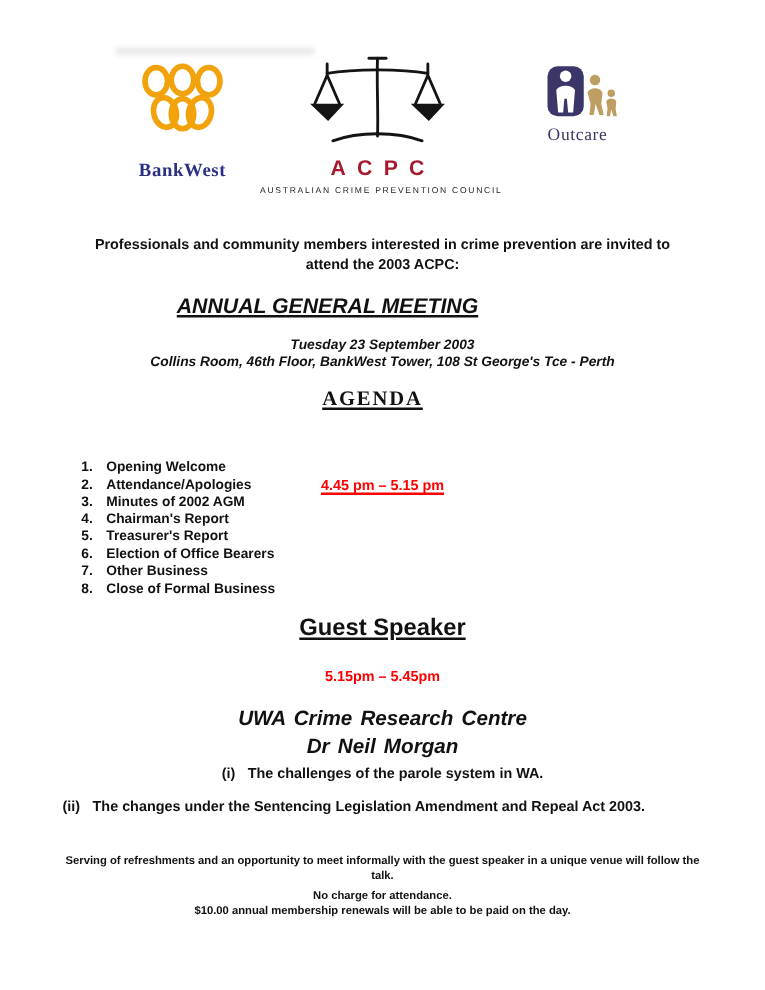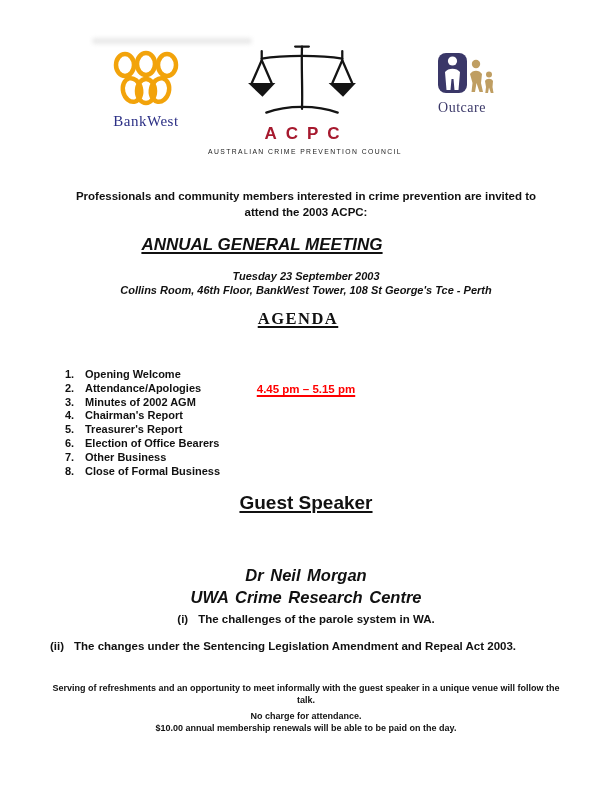--- a/index.html
+++ b/index.html
@@ -18,25 +18,25 @@
     left: 92px; top: 38px;
     width: 160px; height: 6px;
     background: #e9e9e9;
     filter: blur(2px);
     border-radius: 3px;
   }
   
   .bankwest-logo { position: absolute; left: 100px; top: 50px; width: 92px; text-align: center; }
   .bankwest-word {
     font-family: "Liberation Serif", serif;
-    font-weight: normal;
+    font-weight: bold;
     font-size: 15px;
     color: #2b2f85;
     letter-spacing: 0.5px;
-    margin-top: 1px;
+    margin-top: 16px;
   }
   .acpc-logo { position: absolute; left: 208px; top: 42px; width: 188px; text-align: center; }
   .acpc-word {
     font-weight: bold;
     font-size: 17px;
     color: #a6192e;
     letter-spacing: 9px;
     text-indent: 9px;
     margin-top: 2px;
   }
@@ -229,23 +229,24 @@
     </div>
     <div class="agenda-row">
       <span class="agenda-num">8.</span>
       <span>Close of Formal Business</span>
     </div>
   </div>
 
   <div class="guest-head">
     <span>Guest Speaker</span>
   </div>
+  <div class="time-red-2">5.15pm – 5.45pm</div>
   <div class="speaker-block">
+    <div>UWA Crime Research Centre</div>
     <div>Dr Neil Morgan</div>
-    <div>UWA Crime Research Centre</div>
   </div>
 
   <div class="topic-1">
     <span class="topic-num">(i)</span><span>The challenges of the parole system in WA.</span>
   </div>
   <div class="topic-2">
     <span class="topic-num">(ii)</span><span>The changes under the Sentencing Legislation Amendment and Repeal Act 2003.</span>
   </div>
 
   <div class="refreshments">Serving of refreshments and an opportunity to meet informally with the guest speaker in a unique venue will follow the talk.</div>

